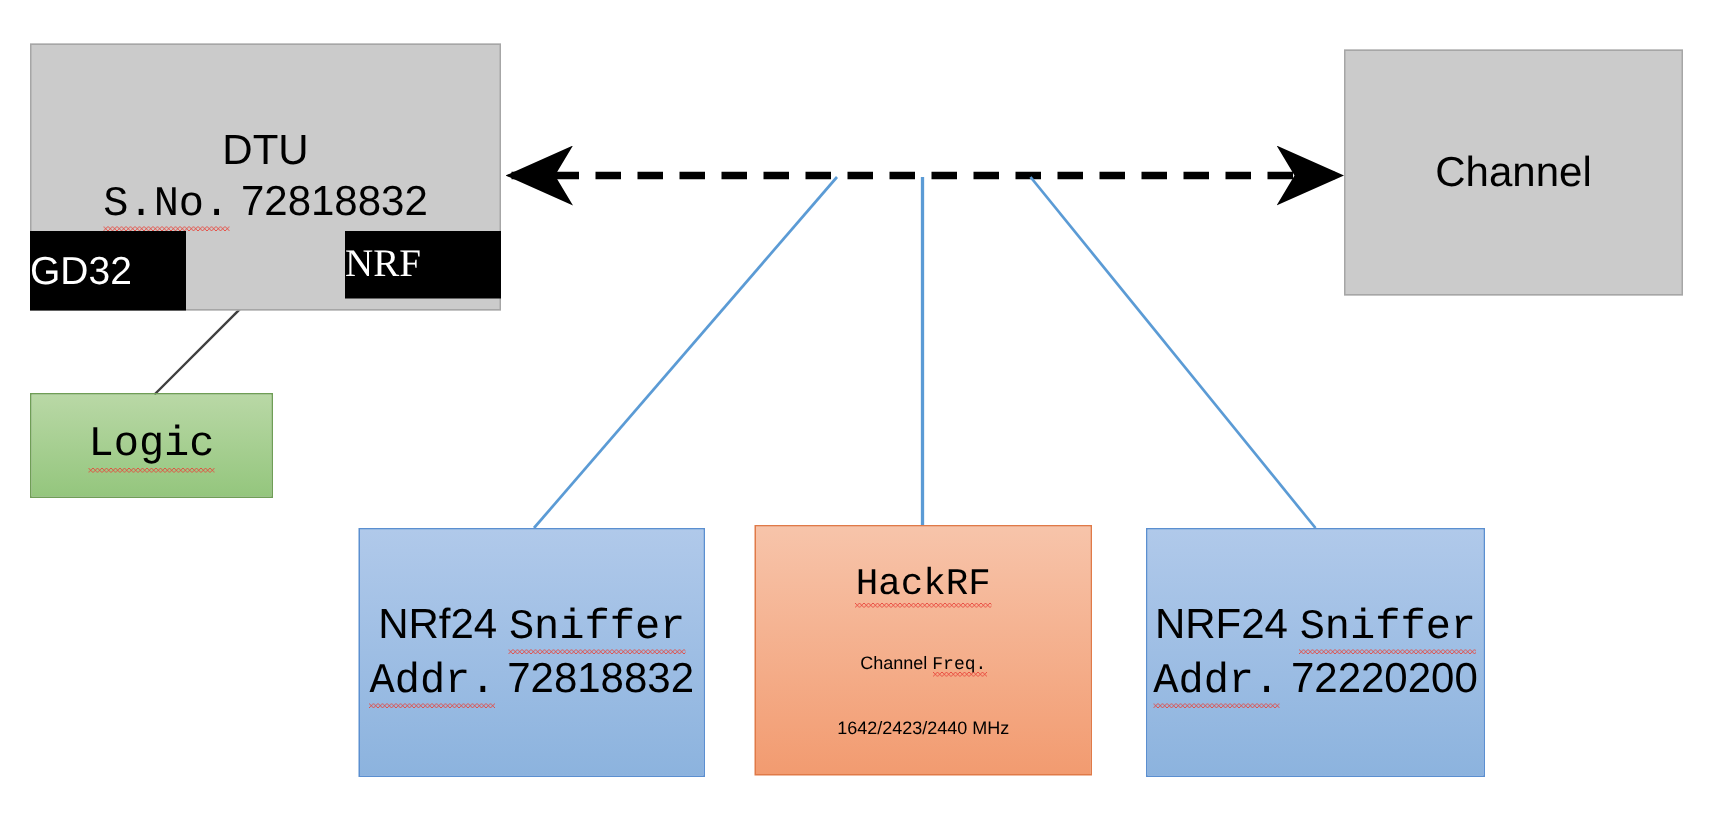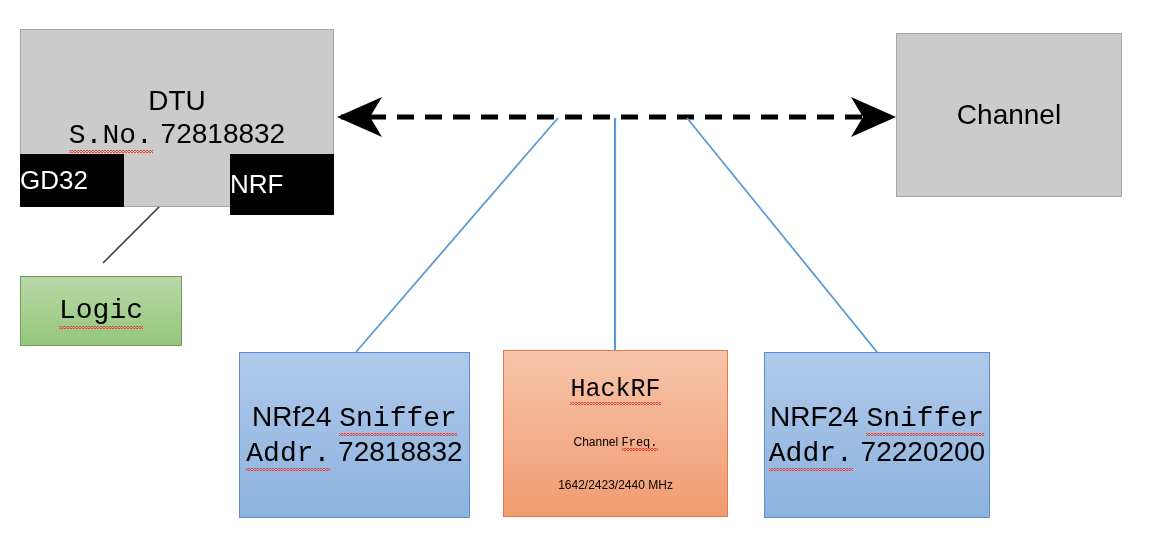--- a/index.html
+++ b/index.html
@@ -130,25 +130,25 @@
     <span class="t-md line-row">DTU</span>
     <span class="t-md line-row">
       <span class="sq">S.No.</span><span>&nbsp;</span><span>72818832</span>
     </span>
   </div>
 
   <div class="node black-chip" style="left:20px; top:154px; width:104px; height:53px;">
     <span>GD32</span>
   </div>
 
-  <div class="node black-chip" style="left:230px; top:154px; width:104px; height:61px;">
+  <div class="node black-chip" style="left:230px; top:154px; width:104px; height:45px;font-family:Liberation Serif, serif;">
     <span>NRF</span>
   </div>
 
-  <div class="node green-box" style="left:20px; top:276px; width:162px; height:70px;">
+  <div class="node green-box" style="left:20px; top:262px; width:162px; height:70px;">
     <span class="t-md sq">Logic</span>
   </div>
 
   <div class="node gray-box" style="left:896px; top:33px; width:226px; height:164px;">
     <span class="t-md line-row">Channel</span>
   </div>
 
   <div class="node blue-box" style="left:239px; top:352px; width:231px; height:166px;">
     <span class="t-md line-row">
       <span>NRf24 </span><span class="sq">Sniffer</span>

